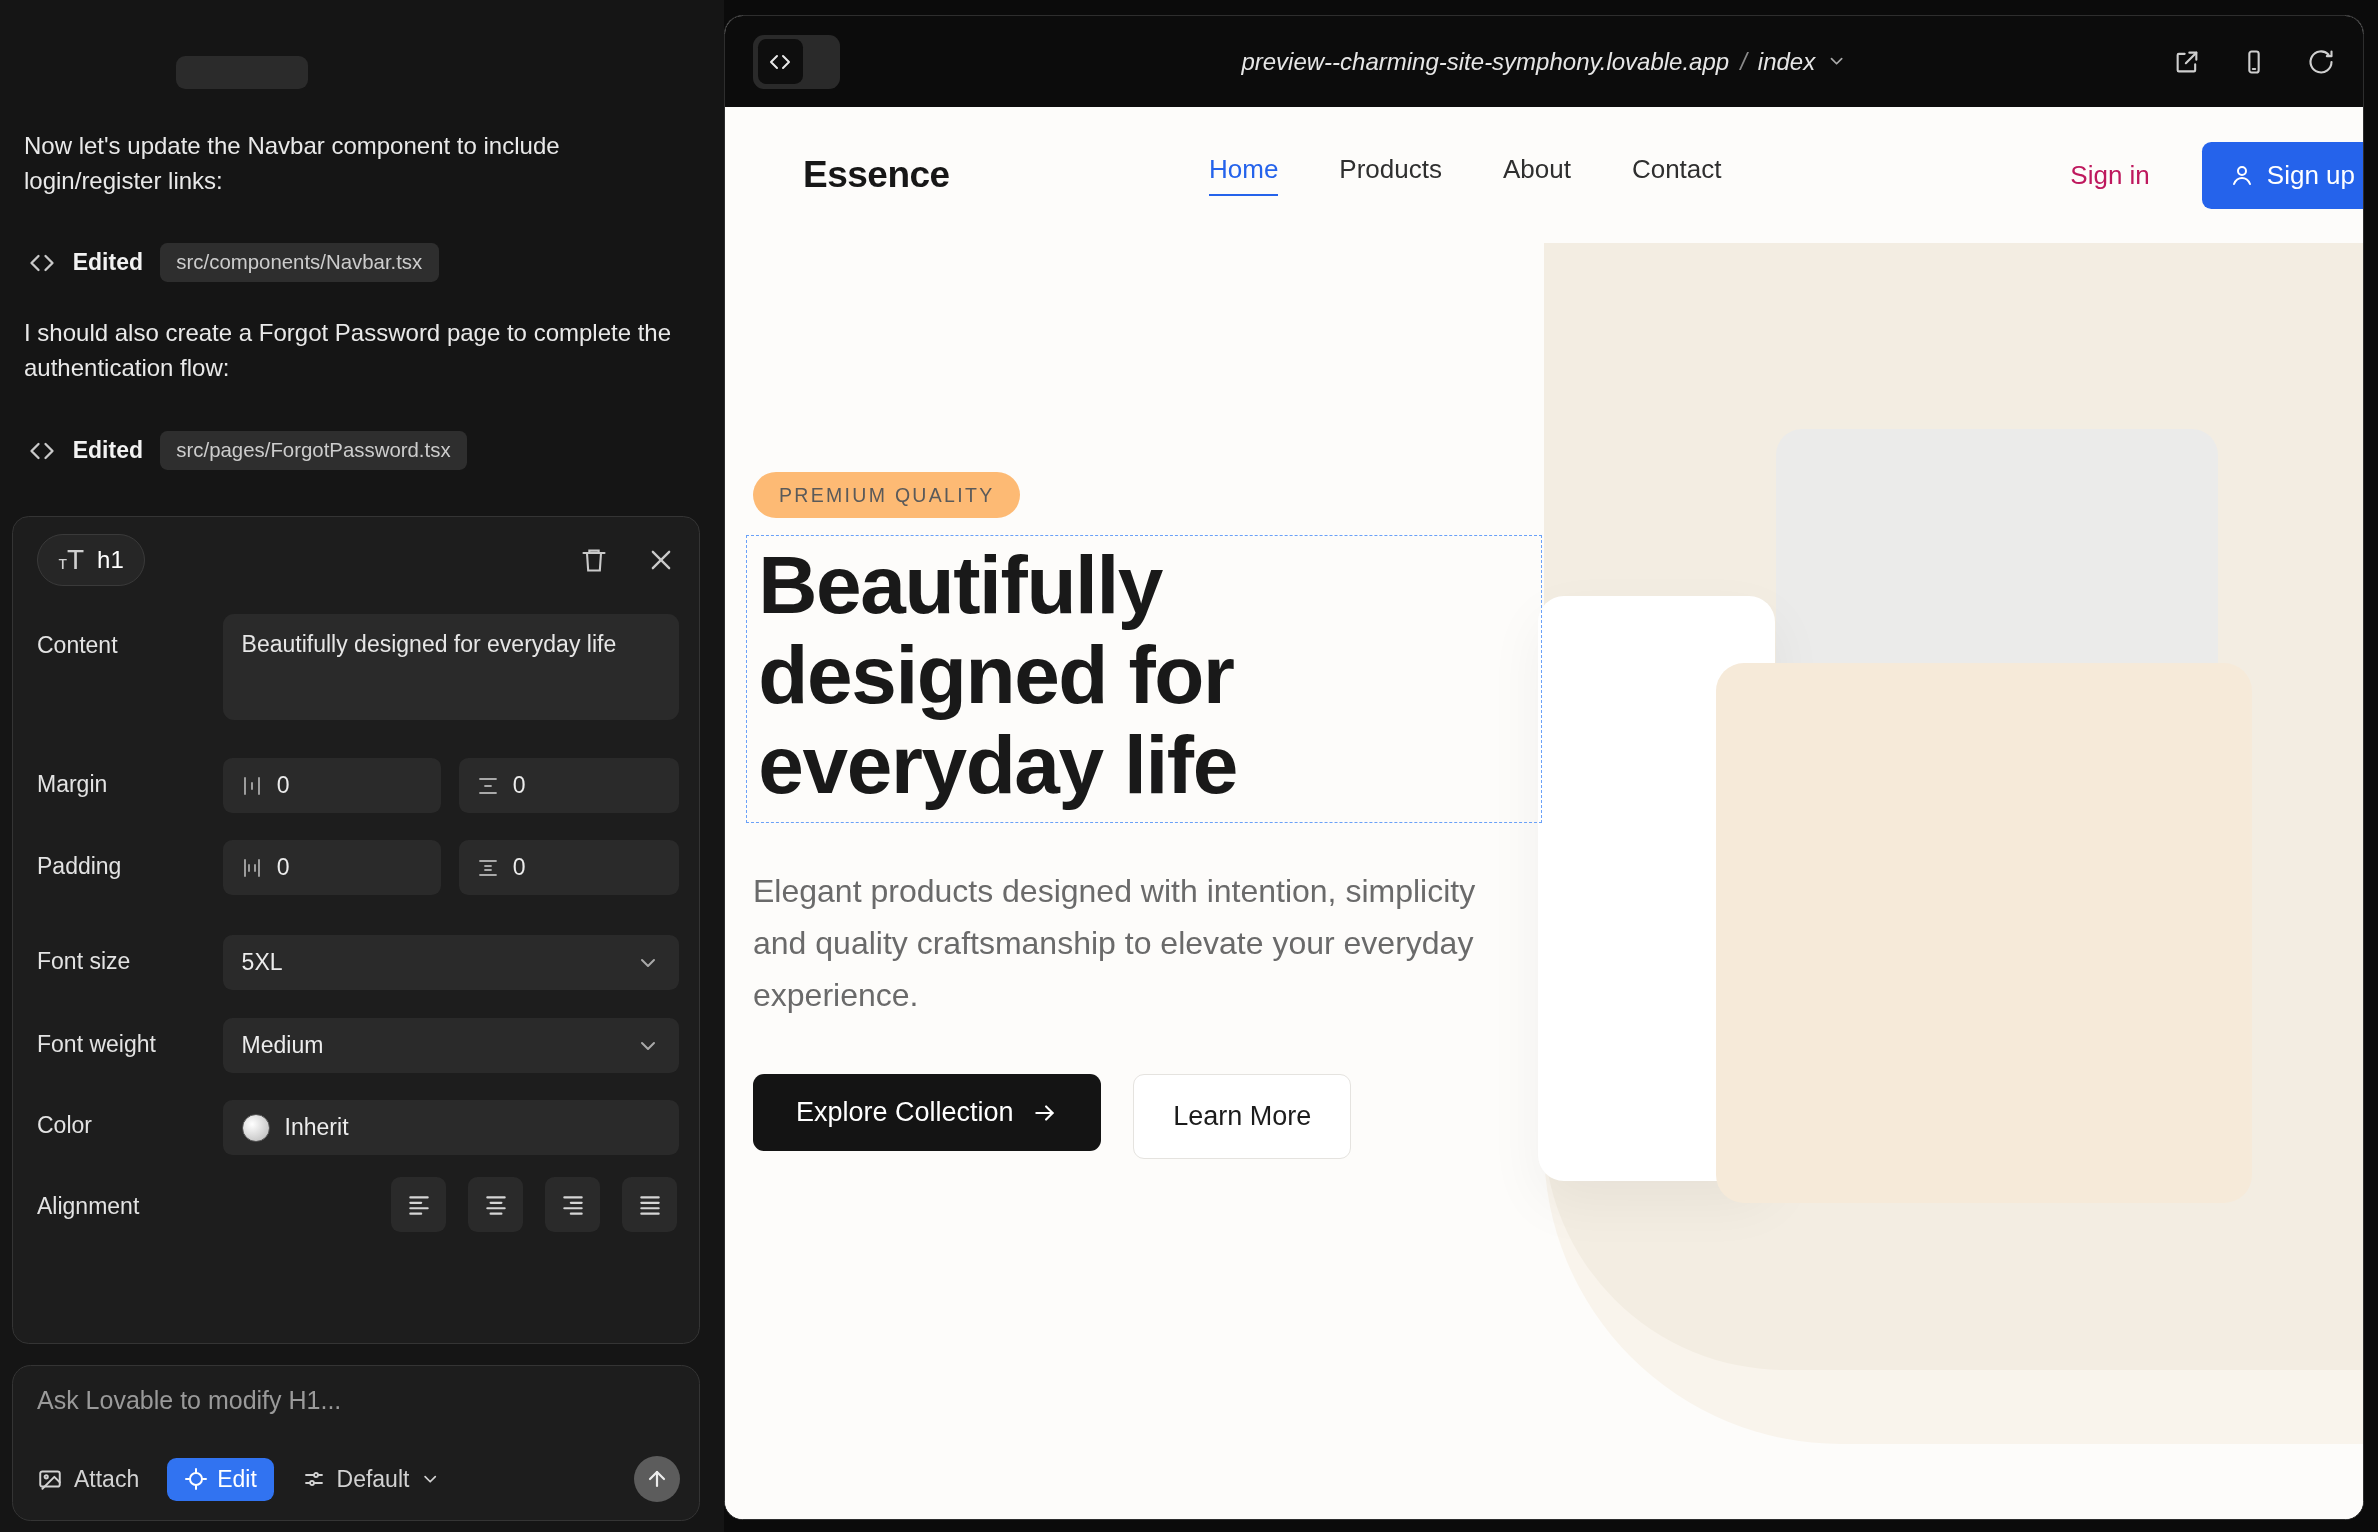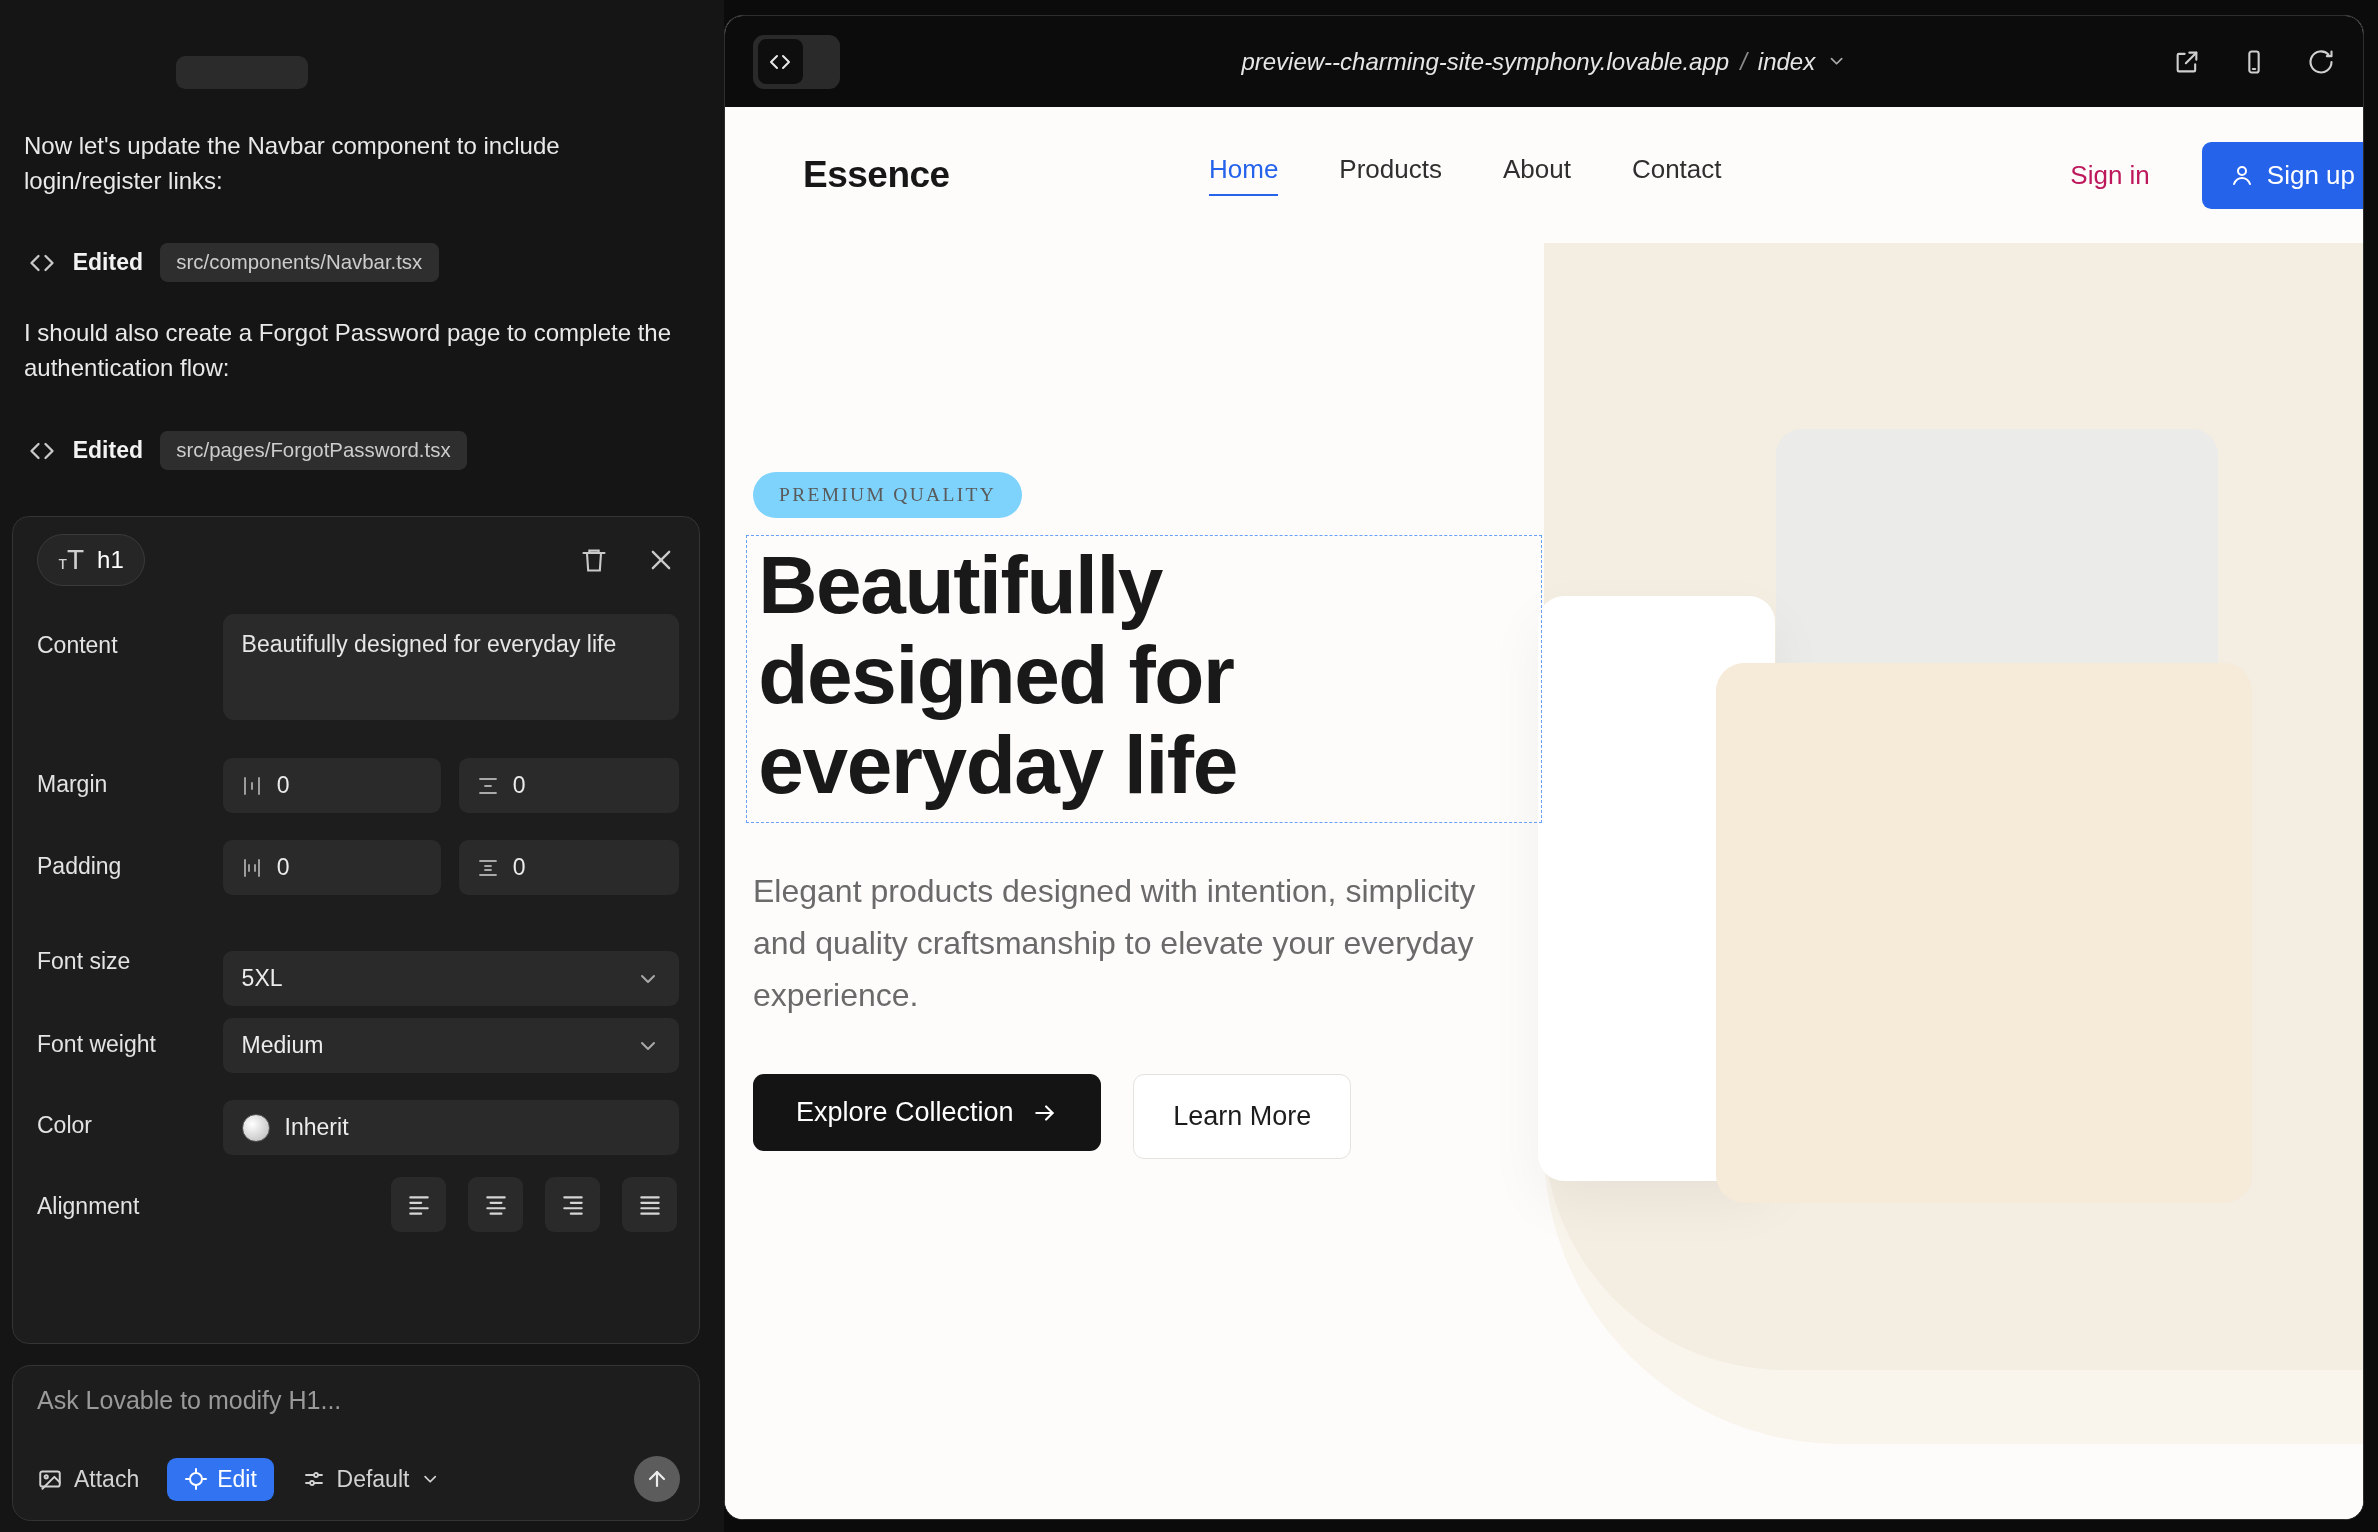--- a/index.html
+++ b/index.html
@@ -118,22 +118,22 @@
   .brand { font-size:37px; font-weight:700; color:#171717; letter-spacing:-0.5px; }
   .nav-links { position:absolute; left:436px; display:flex; gap:61px; align-items:center; font-size:26px; color:#2f2f2f; }
   .nav-link { padding-bottom:9.3px; border-bottom:2.8px solid transparent; cursor:default; }
   .nav-link.active { color:#2563eb; border-bottom-color:#2563eb; }
   .nav-right { margin-left:auto; display:flex; align-items:center; gap:52px; }
   .sign-in { font-size:26px; color:#be185d; }
   .signup-btn { display:flex; align-items:center; gap:13px; background:#2563eb; color:#ffffff;
                 font-size:26px; height:67px; padding:0 28px; border-radius:9.3px; }
 
   .badge { position:absolute; left:28px; top:365px; height:46px; display:inline-flex; align-items:center;
-           padding:0 26px; background:#7dd3fc; border-radius:24px; font-size:19.5px; letter-spacing:2.3px;
-           color:#5a5a5a; font-weight:500; z-index:4;font-family:Liberation Serif, serif; }
+           padding:0 26px; background:#fdba74; border-radius:24px; font-size:19.5px; letter-spacing:2.3px;
+           color:#5a5a5a; font-weight:500; z-index:4; }
   .selection-box { position:absolute; left:21.3px; top:428px; width:796px; height:288px;
                    border:1.9px dashed #6aa1f8; padding:3.7px 11px; z-index:4; }
   .hero-h1 { font-size:82px; font-weight:600; letter-spacing:-1.4px; line-height:1.1;
              color:#191919; white-space:pre-line; }
   .hero-p { position:absolute; left:28px; top:759px; width:742px; font-size:32px; line-height:1.62;
             color:#6a6a6a; z-index:4; }
   .hero-ctas { position:absolute; left:28px; top:967px; display:flex; gap:32px; z-index:4; }
   .cta-primary { display:flex; align-items:center; gap:18.6px; background:#141414; color:#ffffff;
                  height:77px; padding:0 43px; border-radius:11px; font-size:27px; font-weight:500; }
   .cta-secondary { display:flex; align-items:center; background:#ffffff; border:1.9px solid #e5e3df;
@@ -233,21 +233,21 @@
       <div class="num-input" style="left:446px; top:323px; width:220px">
         <span class="icon-26">
           <svg viewBox="0 0 24 24" fill="none" stroke="currentColor" stroke-width="1.8" stroke-linecap="round">
               <path d="M4 5h16M4 19h16M9 10h6M9 14h6"></path>
             </svg>
         </span>
         <input value="0" style="">
       </div>
 
       <div class="fld-label" style="top:431px">Font size</div>
-      <div class="select-box" style="top:434px">
+      <div class="select-box" style="top:418px">
         <span>5XL</span>
         <span class="chev icon-26">
           <svg viewBox="0 0 24 24" fill="none" stroke="currentColor" stroke-width="2" stroke-linecap="round" stroke-linejoin="round">
               <polyline points="6 9 12 15 18 9"></polyline>
             </svg>
         </span>
       </div>
 
       <div class="fld-label" style="top:514px">Font weight</div>
       <div class="select-box" style="top:501px">

